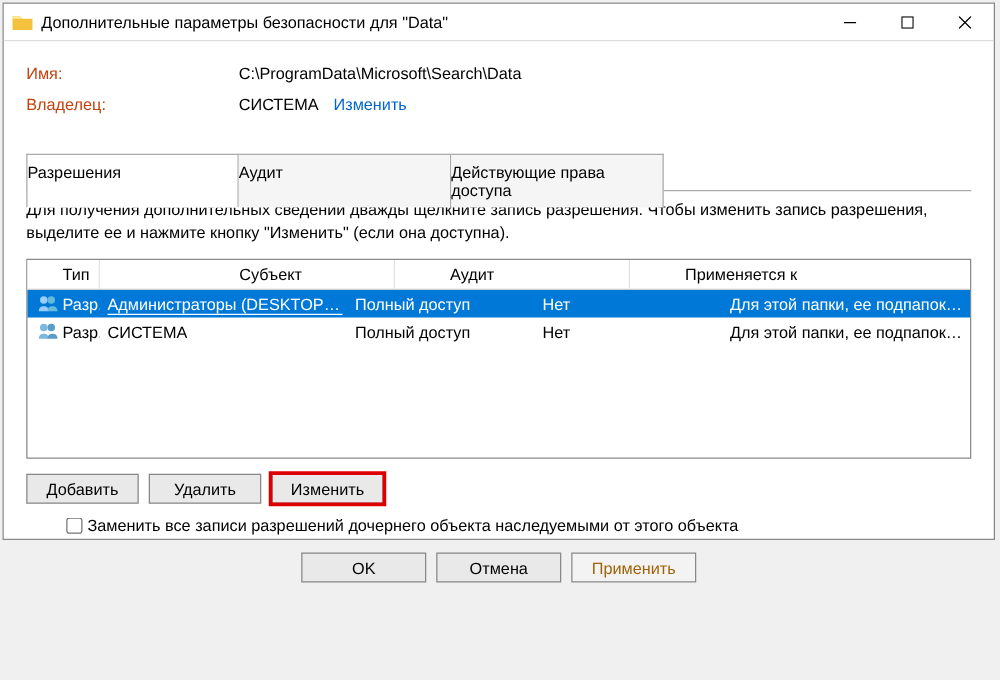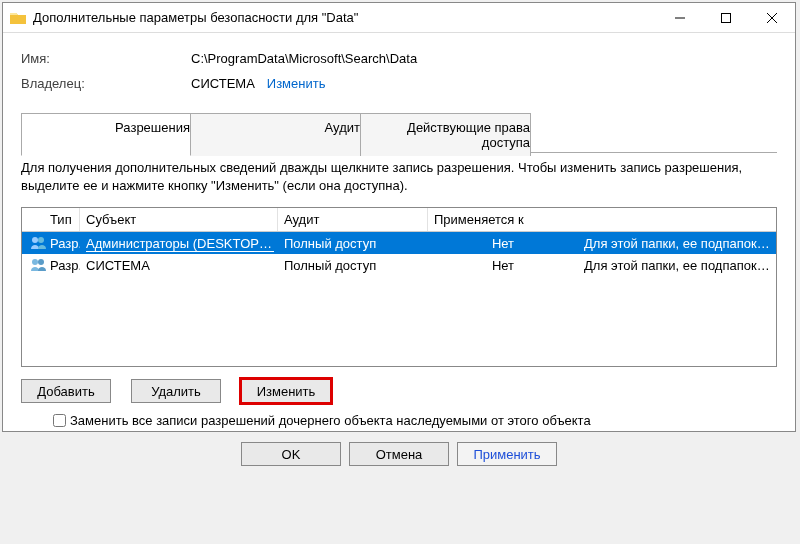--- a/index.html
+++ b/index.html
@@ -5,50 +5,50 @@
   * { box-sizing: border-box; font-family: "Segoe UI", Tahoma, sans-serif; font-size: 13px; }
   body { margin: 0; background: #f0f0f0; width: 800px; height: 544px; overflow: hidden; }
   .window { background: #fff; border: 1px solid #888; width: 794px; height: 430px; margin: 2px; display: flex; flex-direction: column; }
   .titlebar { display: flex; align-items: center; height: 30px; border-bottom: 1px solid #ddd; }
   .titlebar .icon { width: 18px; height: 18px; margin: 0 6px; }
   .titlebar .title { flex: 1; }
   .redline { height: 2px; background: #d00; margin: 0 25px 0 28px; width: 310px; }
   .tb-btn { width: 46px; height: 30px; display: flex; align-items: center; justify-content: center; }
   .content { padding: 18px 18px 8px 18px; flex: 1; display: flex; flex-direction: column; }
   .field-row { display: flex; margin-bottom: 10px; }
-  .field-label { width: 170px; color: #404040; }
+  .field-label { width: 170px; color: #c2410c; }
   .field-value { color: #000; }
   .link { color: #0066cc; cursor: pointer; margin-left: 12px; }
   .tabs { display: flex; margin-top: 8px; border-bottom: 1px solid #aaa; }
-  .tab { padding: 6px 0; width: 170px; text-align: right; cursor: pointer; border: 1px solid #aaa; border-bottom: none; background: #f5f5f5; position: relative; top: 4px; }
+  .tab { padding: 6px 0; width: 170px; text-align: left; cursor: pointer; border: 1px solid #aaa; border-bottom: none; background: #f5f5f5; position: relative; top: 14px; }
   .tab.active { background: #fff; border-bottom: 1px solid #fff; }
   .tab + .tab { border-left: none; }
   .helptext { margin: 6px 0 12px 0; line-height: 1.4; }
   .list-label { margin-bottom: 4px; }
   .table-wrap { border: 1px solid #888; height: 160px; background: #fff; }
-  .thead { display: flex; border-bottom: 1px solid #ccc; background: #fff; }
+  .thead { display: flex; border-bottom: 1px solid #ccc; background: #fff; gap: 38px; }
   .th { padding: 4px 6px; font-weight: normal; border-right: 1px solid #e2e2e2; }
   .th.c-type { width: 58px; padding-left: 28px; }
-  .th.c-subj { width: 198px; }
+  .th.c-subj { width: 198px; text-align: center; }
   .th.c-acc { width: 150px; }
   .th.c-inh { width: 150px; }
   .th.c-app { flex: 1; border-right: none; }
   .row { display: flex; align-items: center; height: 22px; }
   .row .cell { padding: 2px 6px; white-space: nowrap; overflow: hidden; text-overflow: ellipsis; }
   .row .c-type { width: 58px; display: flex; align-items: center; }
   .row .c-subj { width: 198px; }
   .row .c-acc { width: 150px; }
-  .row .c-inh { width: 150px; text-align: center; }
+  .row .c-inh { width: 150px; }
   .row .c-app { flex: 1; }
   .row.selected { background: #0078d7; color: #fff; }
   .rowicon { width: 20px; display: inline-flex; margin-left: 2px; margin-right: 2px; }
   .people-icon svg { width: 18px; height: 14px; }
-  .btnrow { display: flex; gap: 20px; margin-top: 12px; }
+  .btnrow { display: flex; gap: 8px; margin-top: 12px; }
   .btn { min-width: 90px; height: 24px; padding: 0 14px; background: #e9e9e9; border: 1px solid #888; cursor: pointer; display: inline-flex; align-items: center; justify-content: center; }
-  .btn.disabled { color: #1d4ed8; background: #f3f3f3; }
+  .btn.disabled { color: #a16207; background: #f3f3f3; }
   .hl-red { outline: 3px solid #d00; outline-offset: -1px; }
   .checkbox-row { display: flex; align-items: center; margin-top: 10px; gap: 4px; padding-left: 32px; }
   .checkbox-row input { margin: 0; }
   .footer { display: flex; justify-content: center; gap: 8px; padding: 6px 18px 12px 18px; }
   .subj-underline { border-bottom: 1px solid #fff; }
 </style>
 </head>
 <body>
 
 <div class="window">

